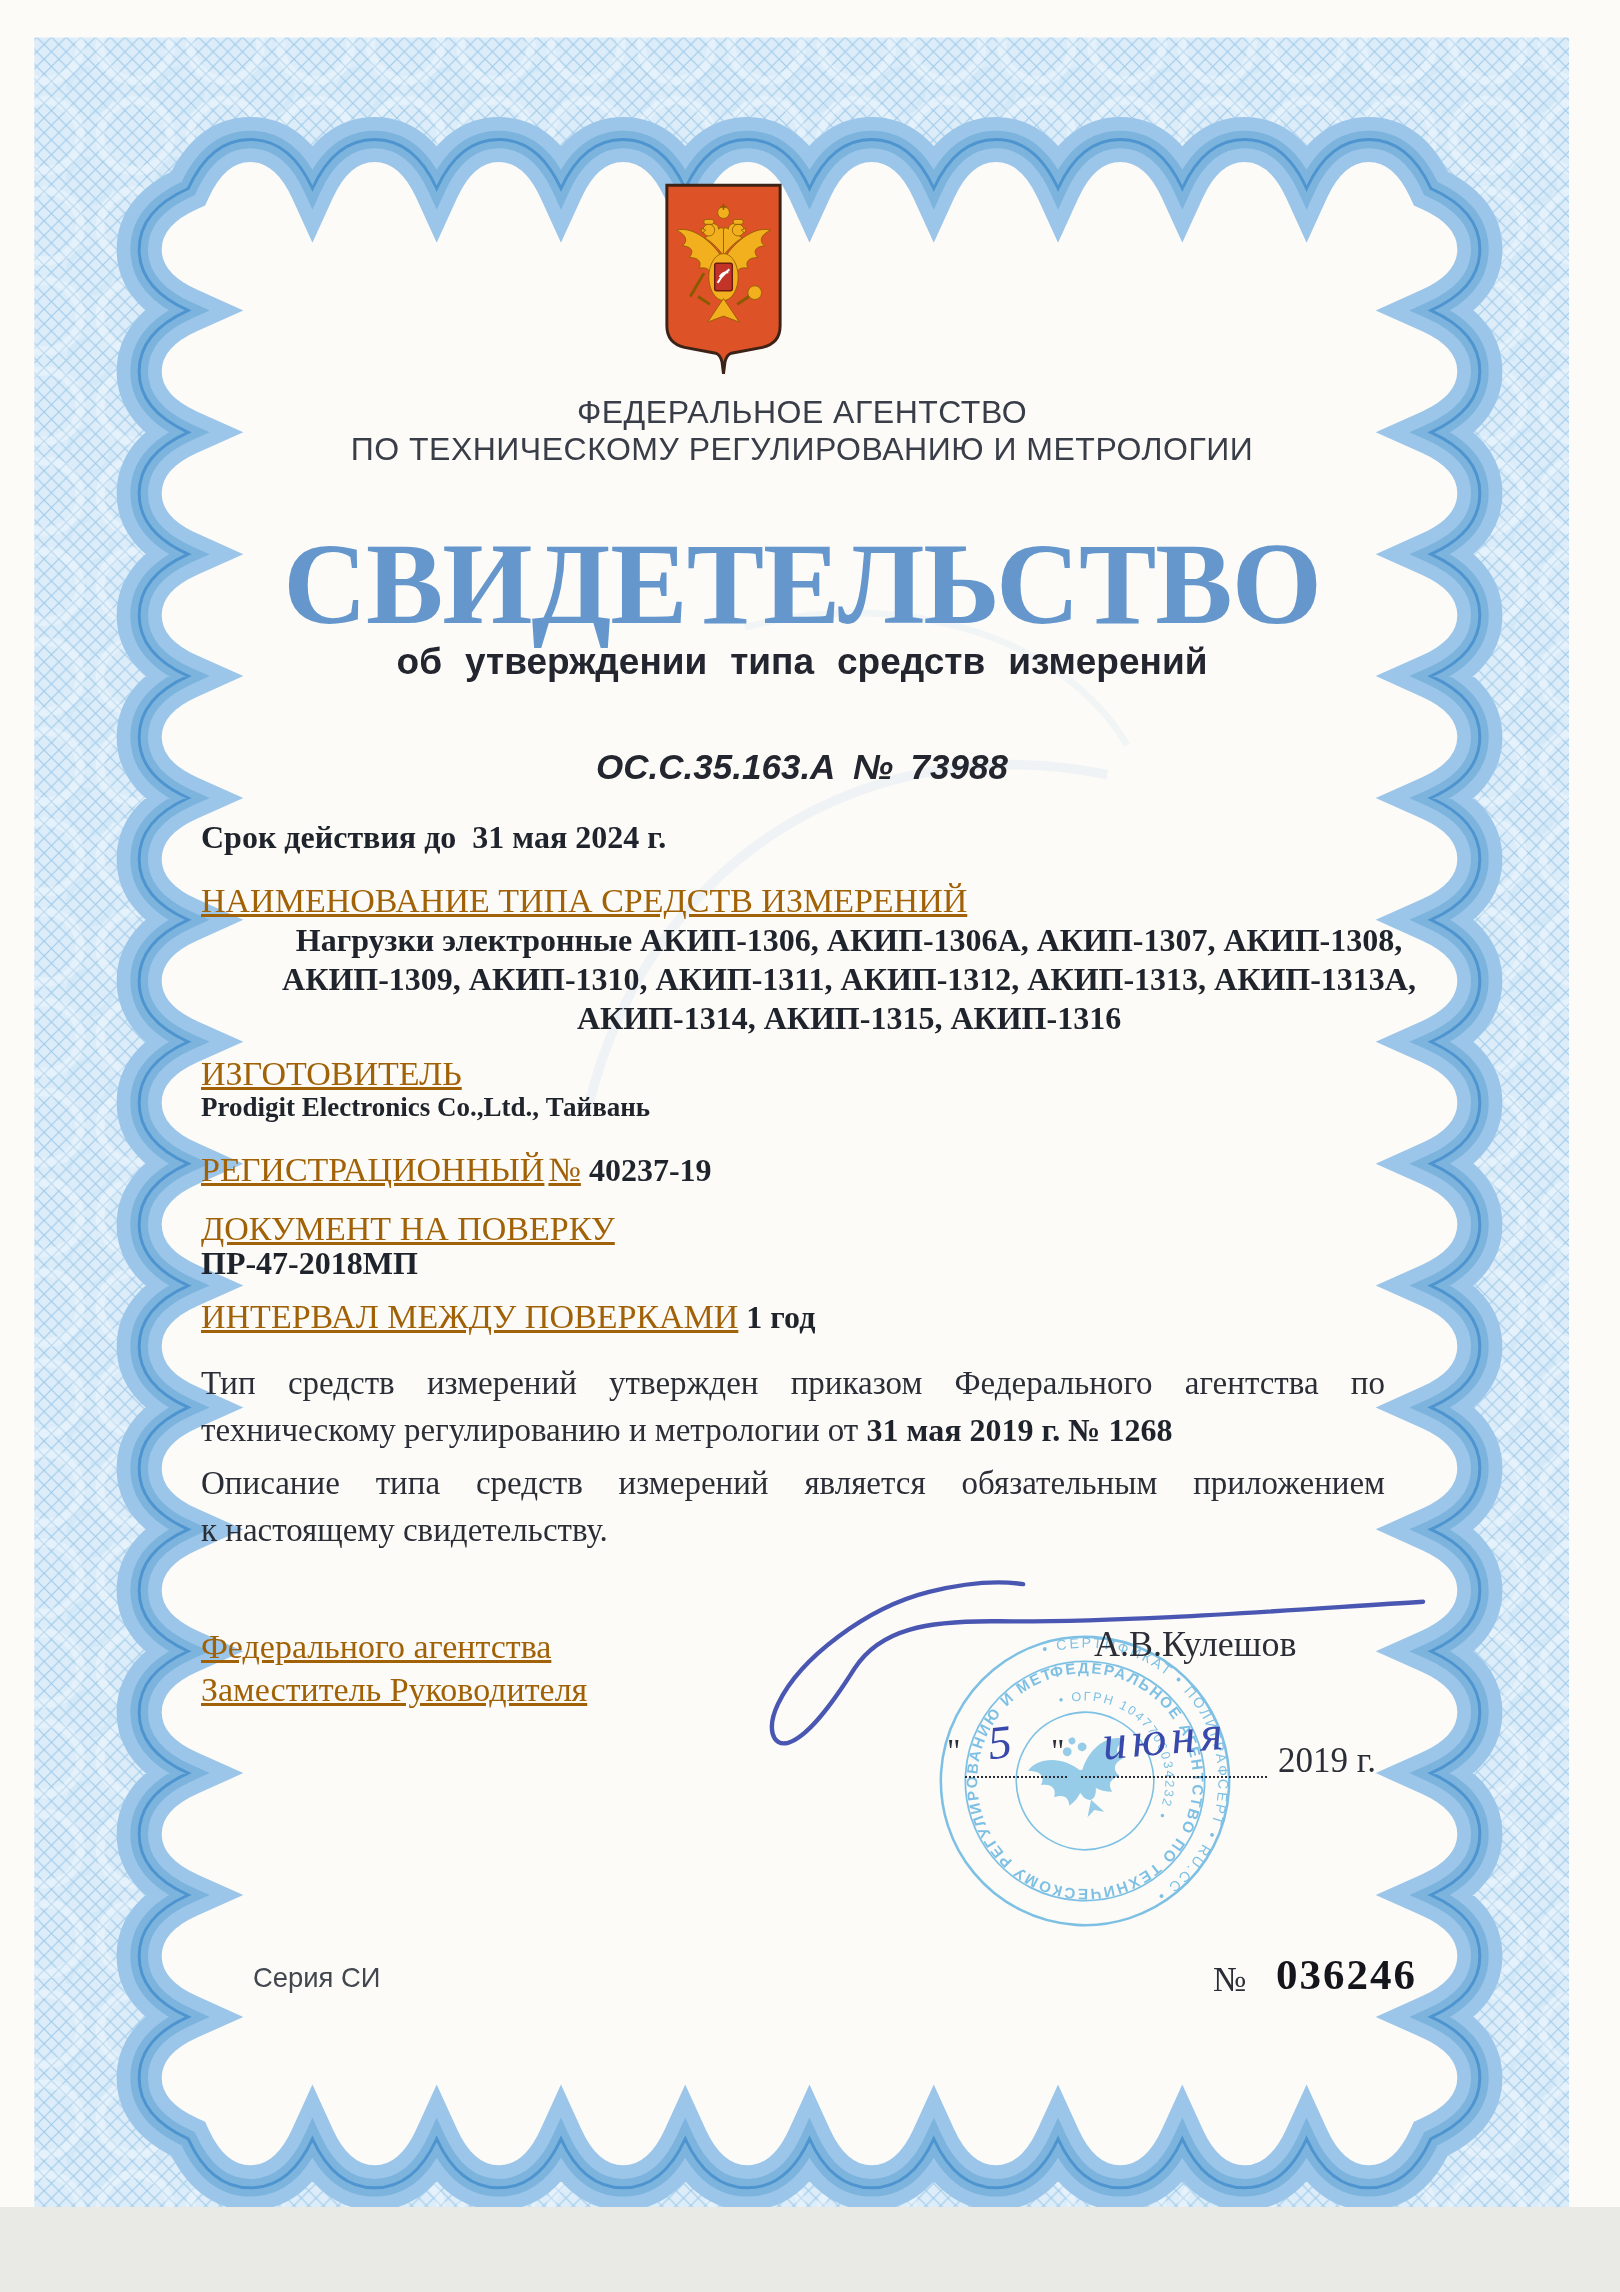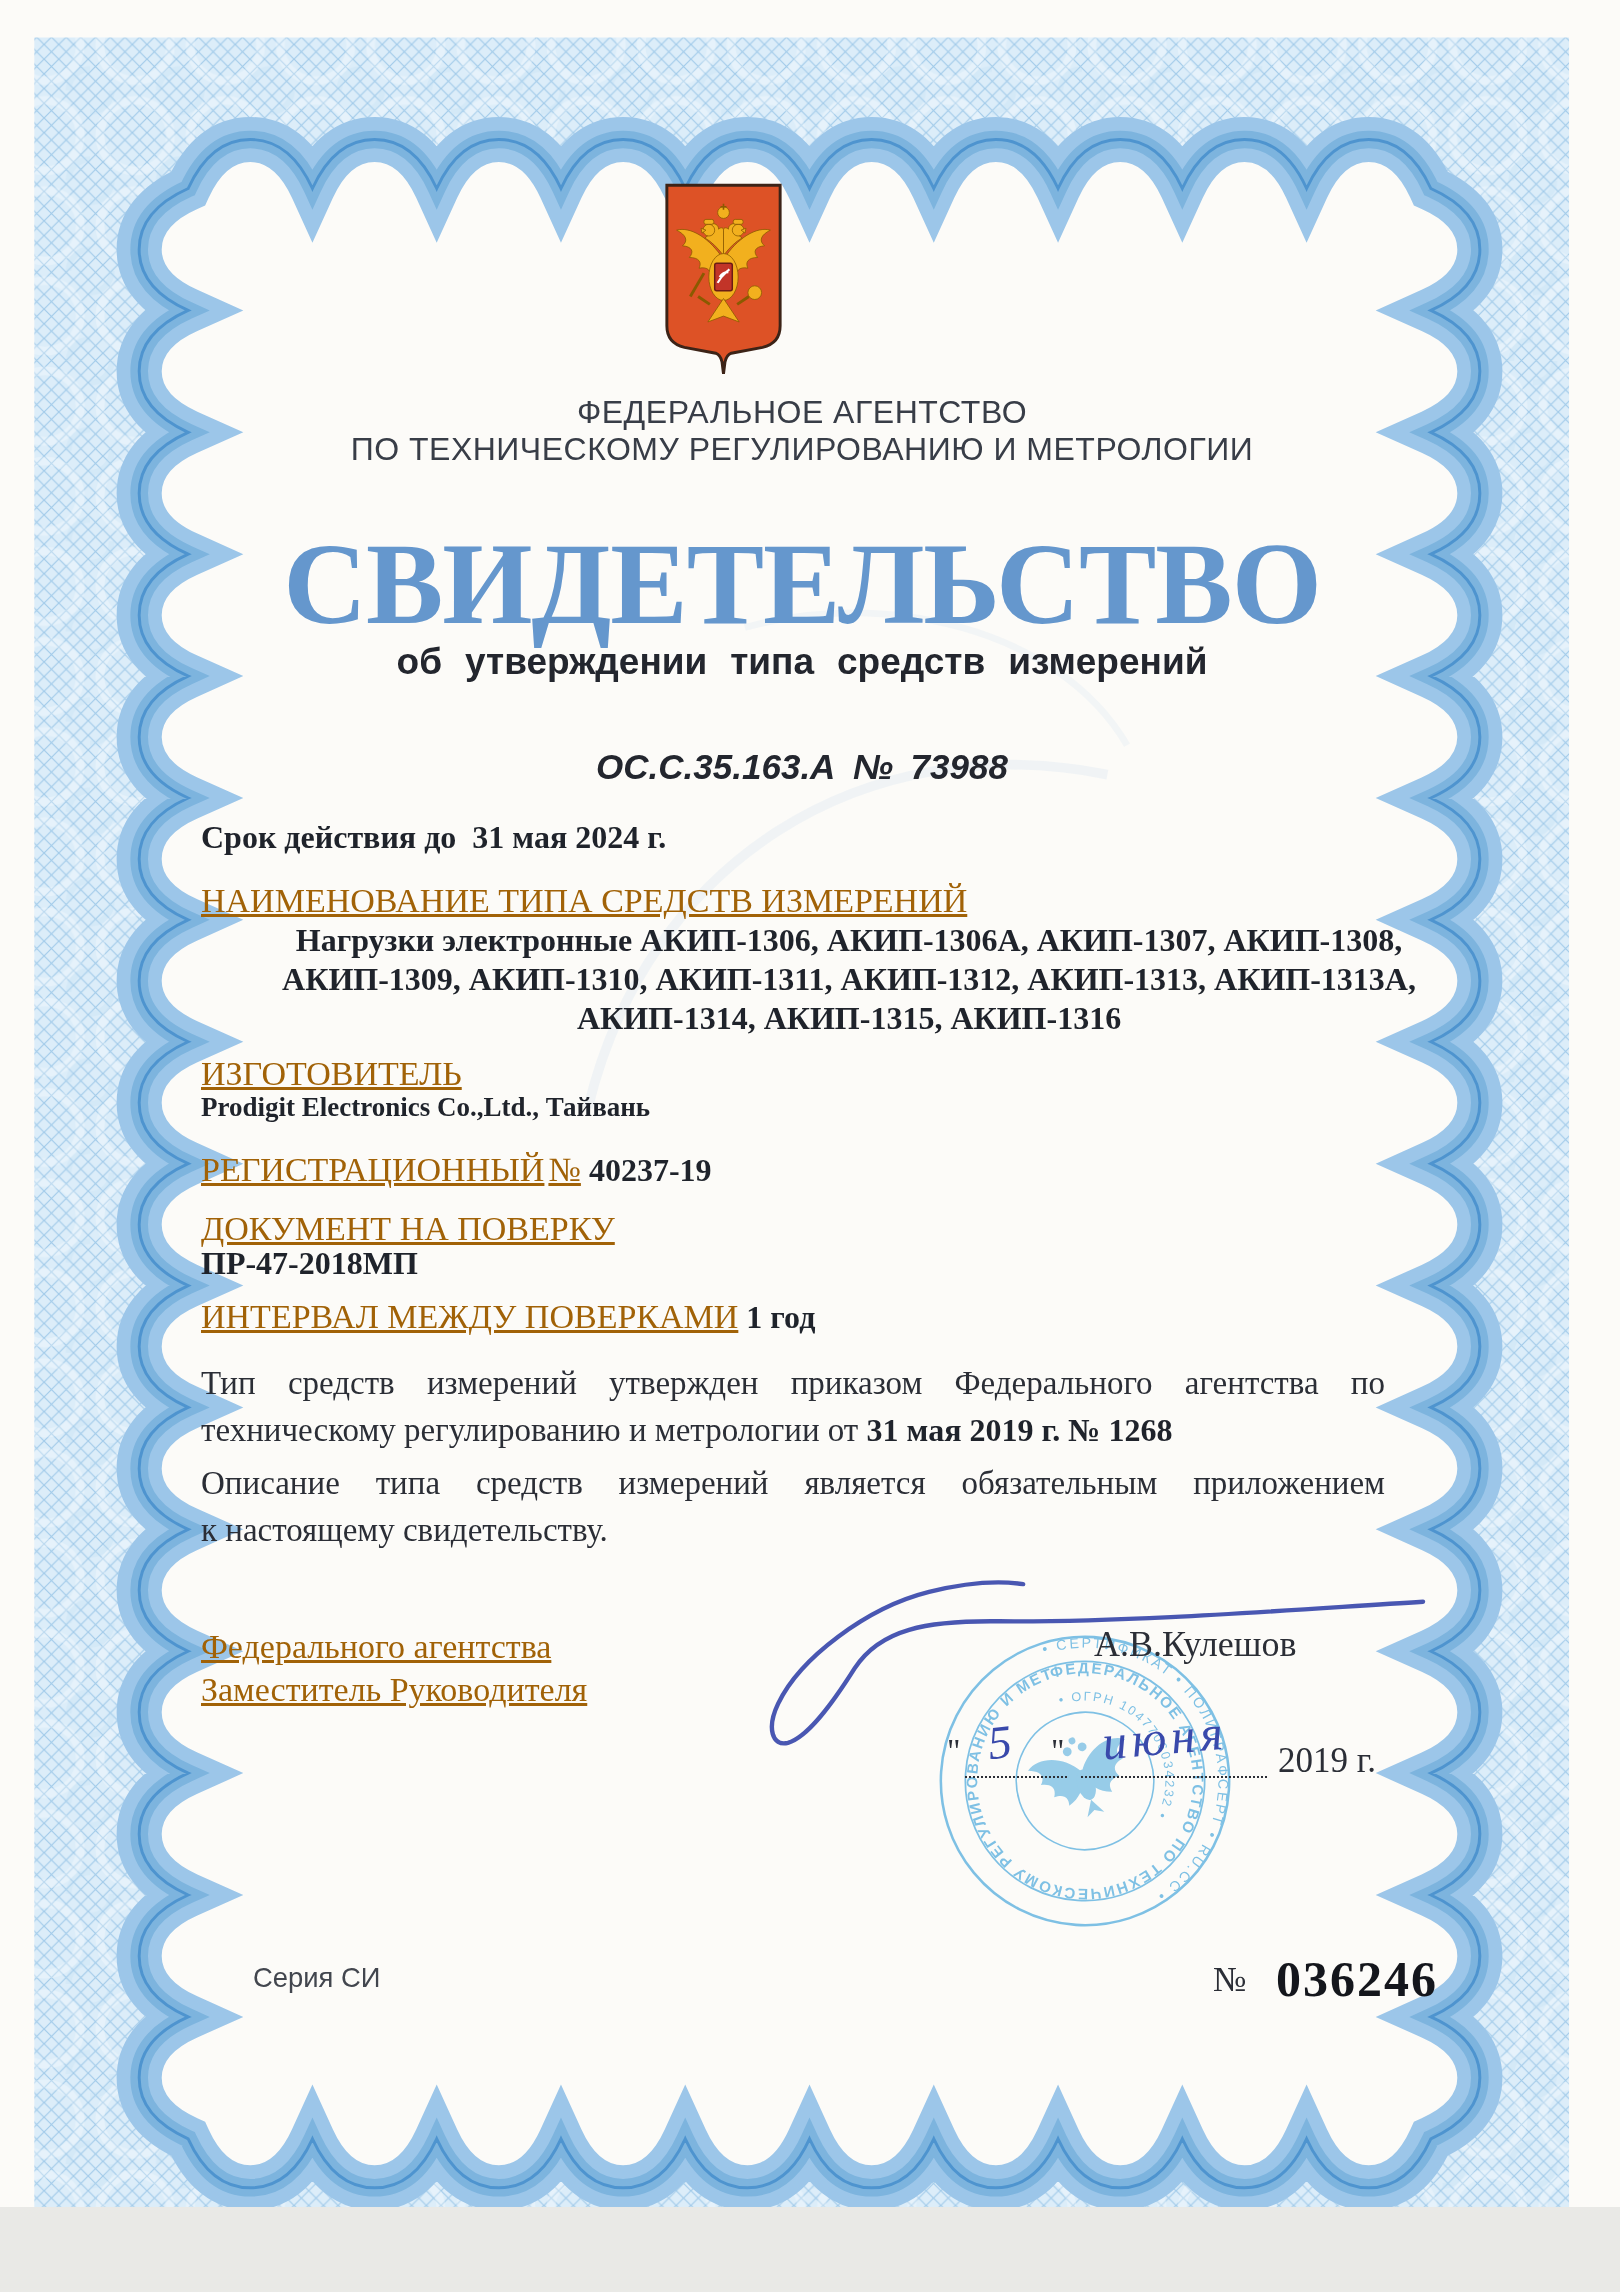--- a/index.html
+++ b/index.html
@@ -177,16 +177,16 @@
   <div class="abs" style="left:947px;top:1733px;font-size:33px">"</div>
   <div class="abs hand" style="left:988px;top:1715px;font-size:47px;transform:rotate(-6deg)">5</div>
   <div class="abs" style="left:1051px;top:1733px;font-size:33px">"</div>
   <div class="abs dotted" style="left:965px;top:1776px;width:102px"></div>
   <div class="abs hand" style="left:1102px;top:1709px;font-size:49px;letter-spacing:4.9px;transform:rotate(-5deg)">июня</div>
   <div class="abs dotted" style="left:1081px;top:1776px;width:186px"></div>
   <div class="abs" style="left:1278px;top:1741px;font-size:35px">2019 г.</div>
 
   <div class="abs sans" style="left:253px;top:1962px;font-size:27.4px;color:#42464e">Серия СИ</div>
   <div class="abs" style="left:1213px;top:1960px;font-size:35px">№</div>
-  <div class="abs" style="left:1276px;top:1950px;font-size:50px;font-weight:bold;letter-spacing:2px;color:#14161c">036246</div>
+  <div class="abs" style="left:1276px;top:1950px;font-size:43px;font-weight:bold;letter-spacing:2px;color:#14161c">036246</div>
 
 </div>
 
 
 </body></html>

